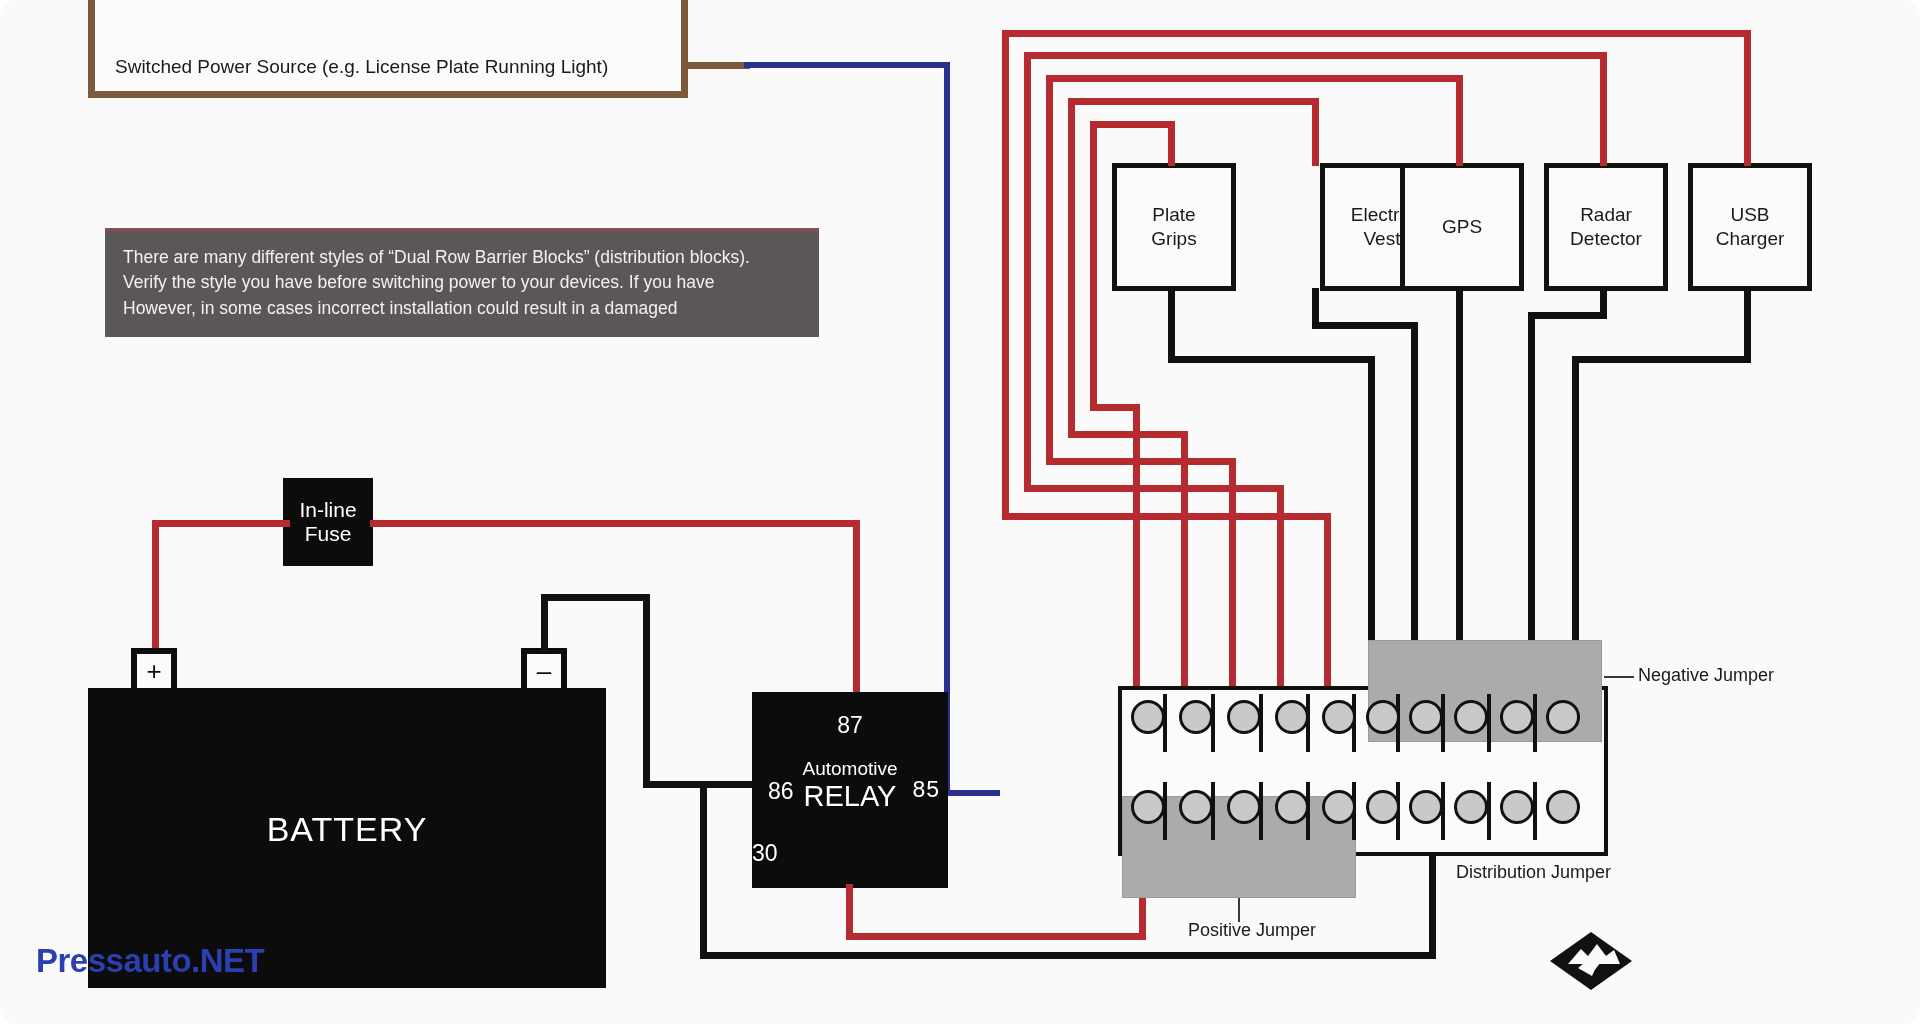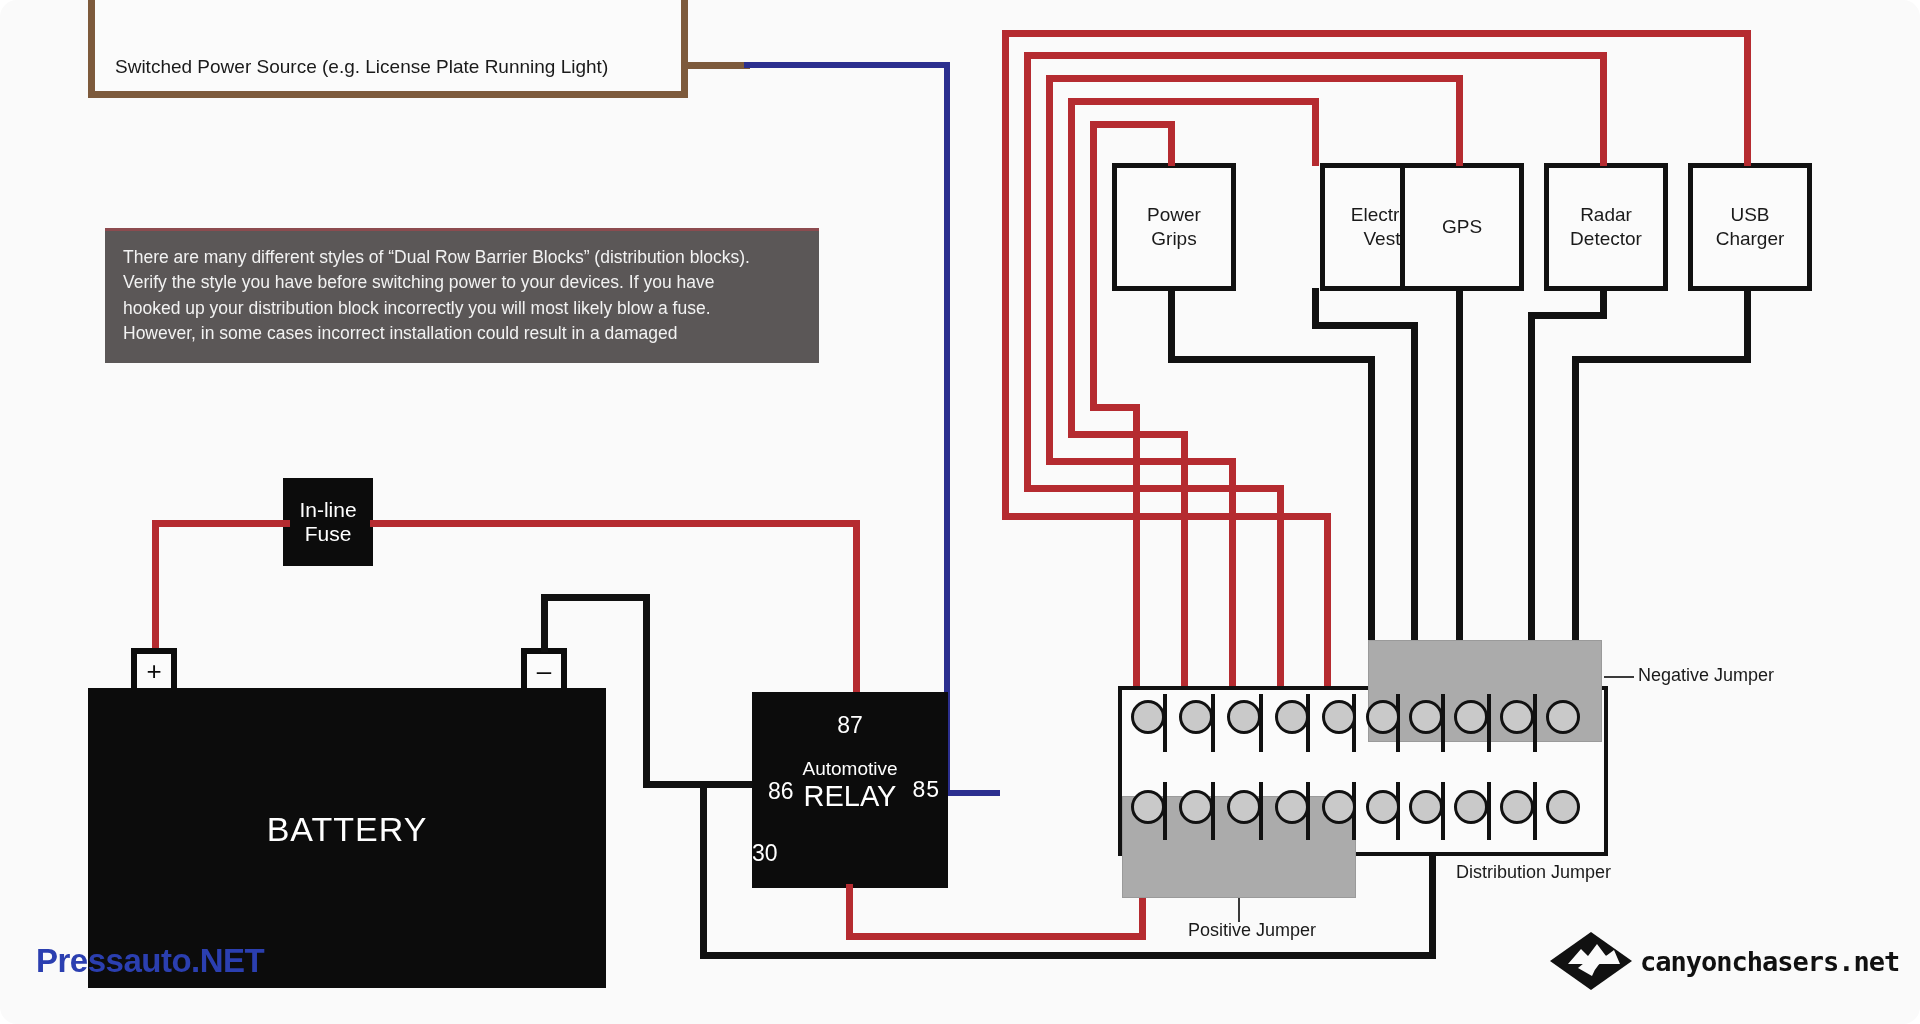--- a/index.html
+++ b/index.html
@@ -237,27 +237,26 @@
 
   <div class="wire wire-blue" style="left:944px; top:62px; width:6px; height:0px;"></div>
   <div class="wire wire-blue" style="left:744px; top:62px; width:206px; height:6px;"></div>
   <div class="wire wire-blue" style="left:944px; top:62px; width:6px; height:528px;"></div>
   <div class="wire wire-blue" style="left:944px; top:584px; width:6px; height:212px;"></div>
   <div class="wire wire-blue" style="left:944px; top:790px; width:56px; height:6px;"></div>
 
   <div id="note-box">
     <div>There are many different styles of “Dual Row Barrier Blocks” (distribution blocks).</div>
     <div>Verify the style you have before switching power to your devices. If you have</div>
-    <div>hooked up your distribution block incorrectly you will most likely blow a fuse.</div>
     <div>However, in some cases incorrect installation could result in a damaged</div>
   </div>
 
   <div class="dev-box" style="left:1112px; top:163px; width:124px; height:128px;">
     <div>
-      <div>Power</div>
+      <div>Plate</div>
       <div>Grips</div>
     </div>
   </div>
 
   <div class="dev-box" style="left:1320px; top:163px; width:124px; height:128px;">
     <div>
       <div>Electric</div>
       <div>Vest</div>
     </div>
   </div>
@@ -432,16 +431,15 @@
   <div class="lbl" style="left:1456px; top:862px;">Distribution Jumper</div>
 
   <div id="pressauto">Pressauto.NET</div>
 
   <div id="cc-wrap">
     <svg width="86" height="62" viewBox="0 0 86 62">
       <polygon points="43,2 84,31 43,60 2,31" fill="#111111"></polygon>
       <path d="M20 34 L33 19 L40 26 L49 14 L58 26 L66 20 L72 34 Z" fill="#fafafa"></path>
       <path d="M30 38 Q45 24 62 26 Q48 34 44 46 Z" fill="#fafafa"></path>
     </svg>
-    <span id="cc-text">canyonchasers.net</span>
   </div>
 
 </div>
 
 </body></html>

